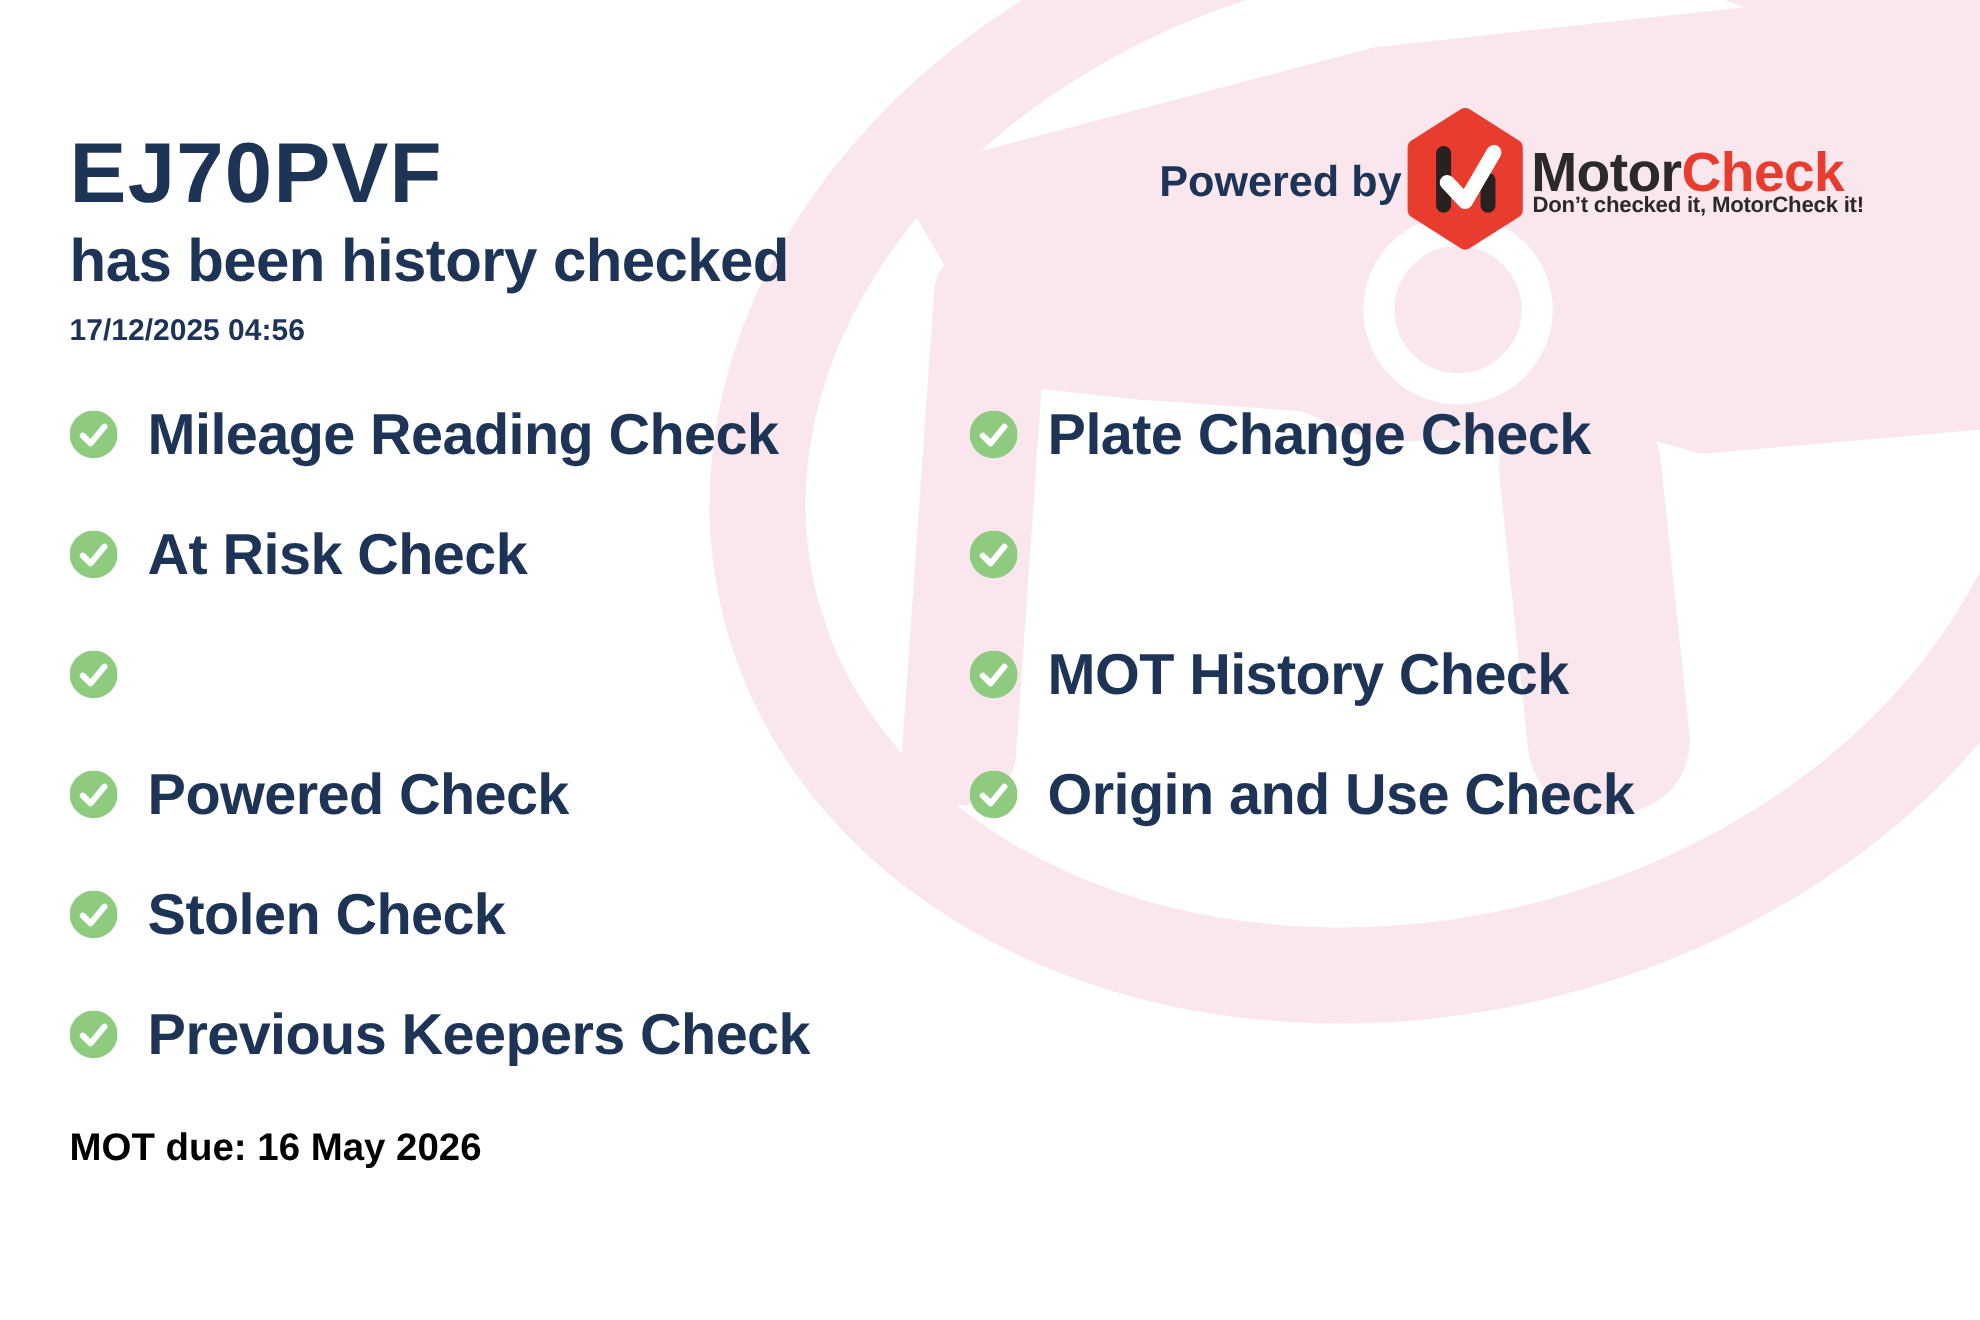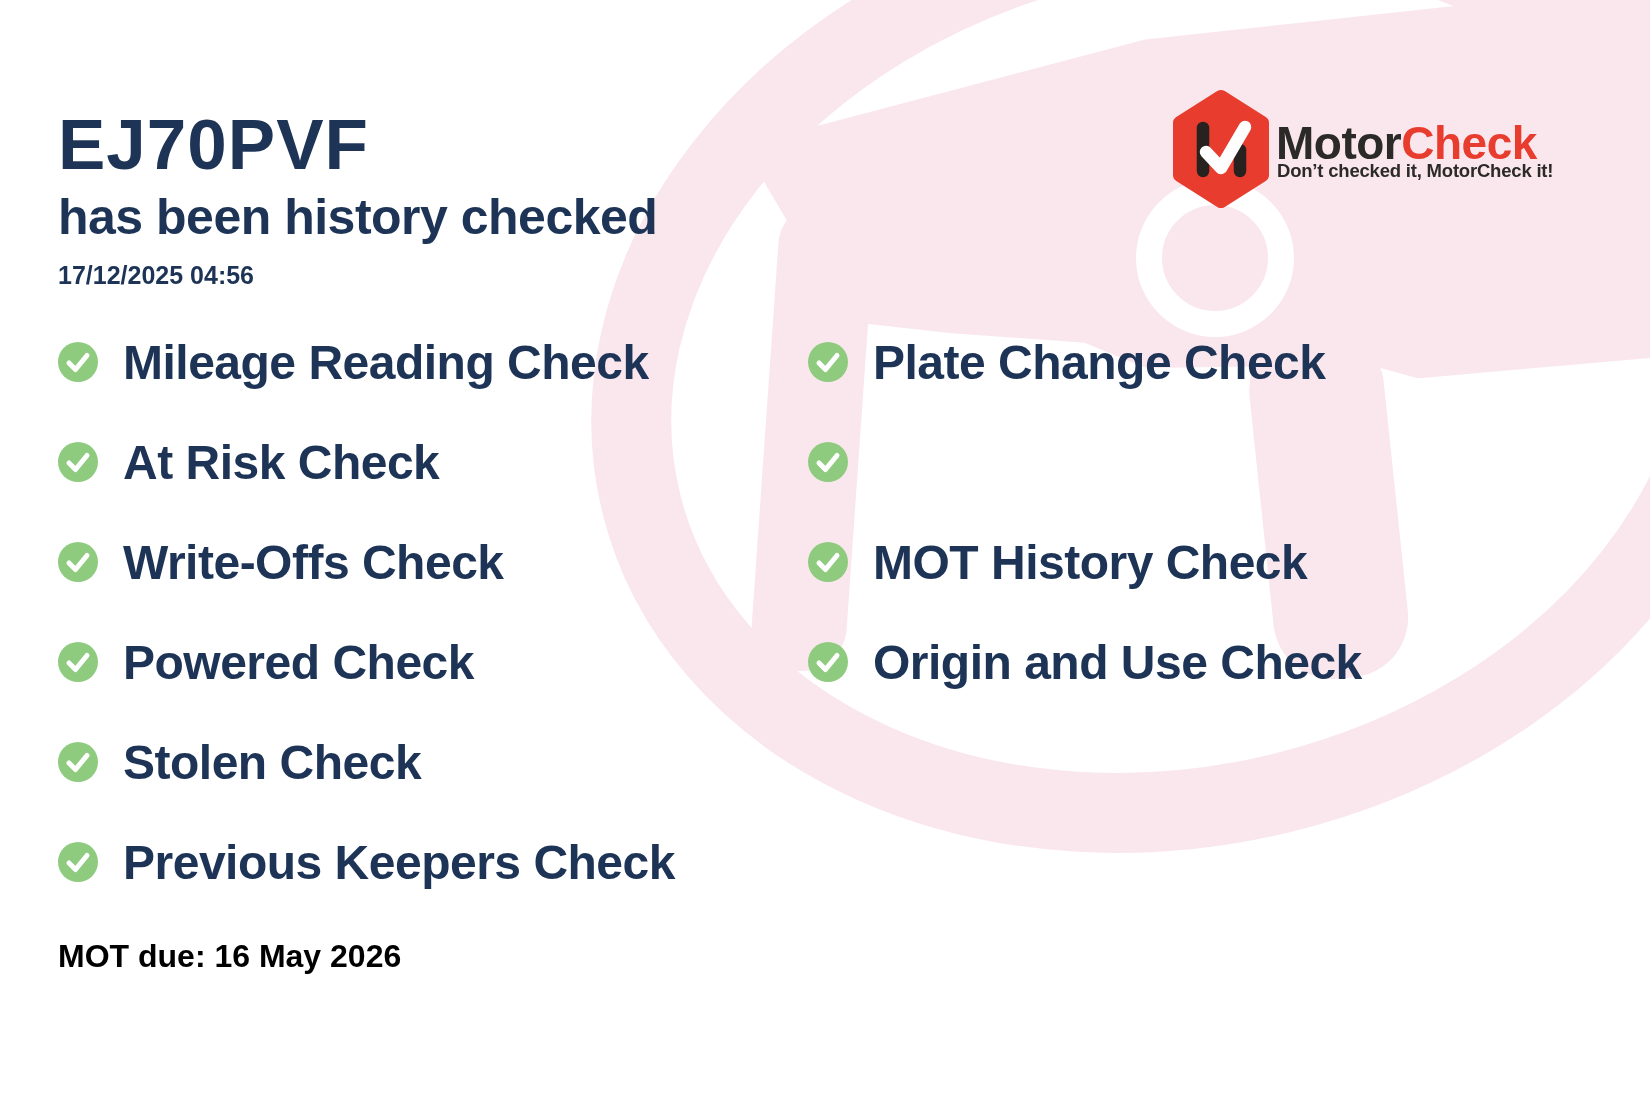--- a/index.html
+++ b/index.html
@@ -81,20 +81,21 @@
   </g>
 </svg>
 
 <div class="header">
   <div class="reg">EJ70PVF</div>
   <div class="subtitle">has been history checked</div>
   <div class="timestamp">17/12/2025 04:56</div>
 </div>
 
 <div class="branding">
+  <span class="powered-by">Powered by</span>
 
   <svg class="logo-hex" viewBox="1166 86 110 126" aria-hidden="true">
     <polygon points="1221,97 1262,123 1262,175 1221,201 1180,175 1180,123" fill="#e73c2e" stroke="#e73c2e" stroke-width="14" stroke-linejoin="round"></polygon>
     <line x1="1240" y1="150" x2="1240" y2="171" stroke="#272220" stroke-width="12.5" stroke-linecap="round"></line>
     <line x1="1203" y1="128" x2="1203" y2="171" stroke="#272220" stroke-width="12.5" stroke-linecap="round"></line>
     <polyline points="1206,152 1221,168 1245,127" fill="none" stroke="#ffffff" stroke-width="12.5" stroke-linecap="round" stroke-linejoin="round"></polyline>
   </svg>
 
   <div class="wordmark">
     <span class="motor">Motor</span><span class="check">Check</span>
@@ -118,21 +119,20 @@
         <polyline points="11,21 17.5,27.5 29,13.5" fill="none" stroke="#ffffff" stroke-width="5" stroke-linecap="round" stroke-linejoin="round"></polyline>
       </svg>
       <span class="txt">At Risk Check</span>
     </li>
 
     <li>
       <svg class="tick" viewBox="0 0 40 40" aria-hidden="true">
         <circle cx="20" cy="20" r="20" fill="#8ecb7f"></circle>
         <polyline points="11,21 17.5,27.5 29,13.5" fill="none" stroke="#ffffff" stroke-width="5" stroke-linecap="round" stroke-linejoin="round"></polyline>
       </svg>
-      <span class="txt">Write-Offs Check</span>
     </li>
 
     <li>
       <svg class="tick" viewBox="0 0 40 40" aria-hidden="true">
         <circle cx="20" cy="20" r="20" fill="#8ecb7f"></circle>
         <polyline points="11,21 17.5,27.5 29,13.5" fill="none" stroke="#ffffff" stroke-width="5" stroke-linecap="round" stroke-linejoin="round"></polyline>
       </svg>
       <span class="txt">Powered Check</span>
     </li>
 

